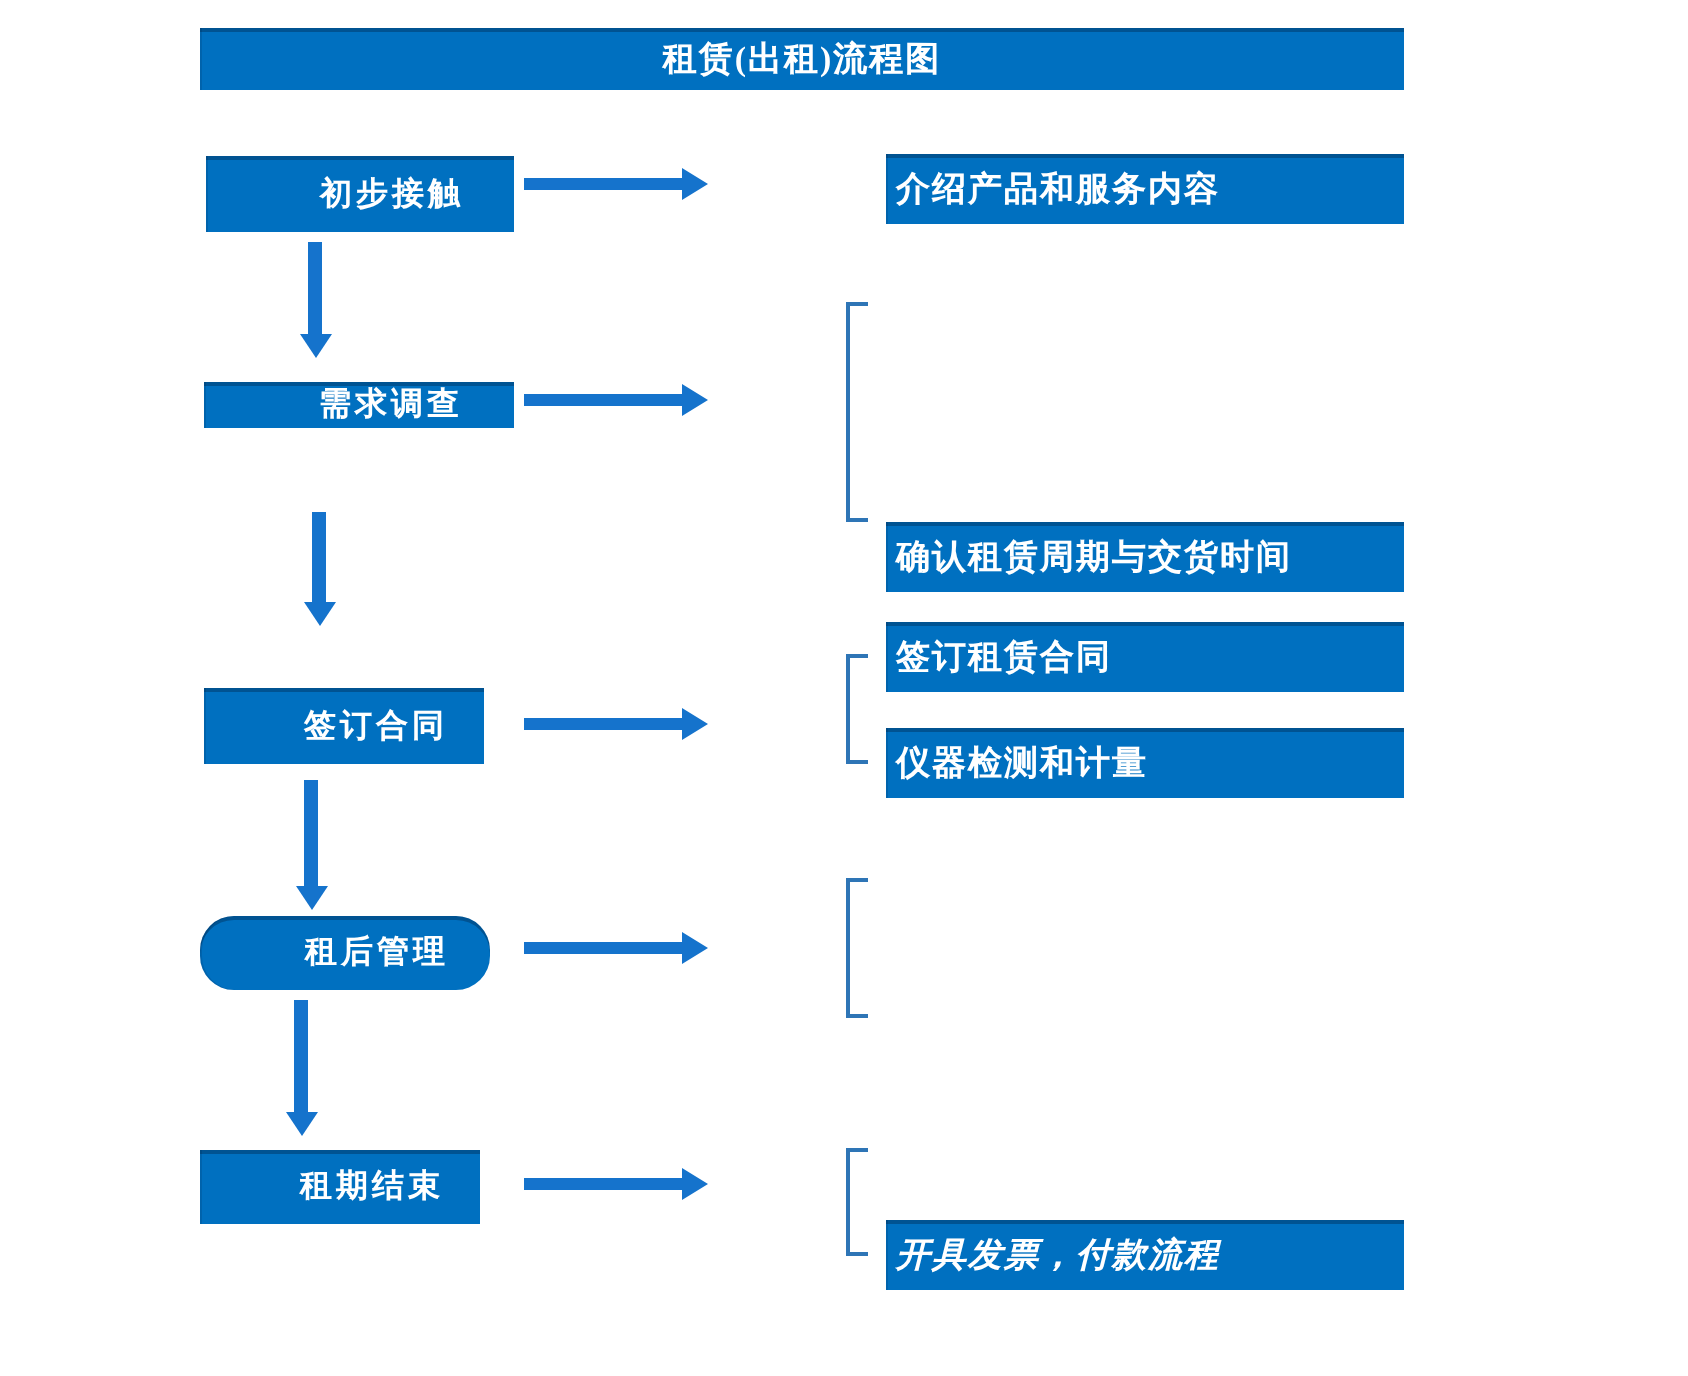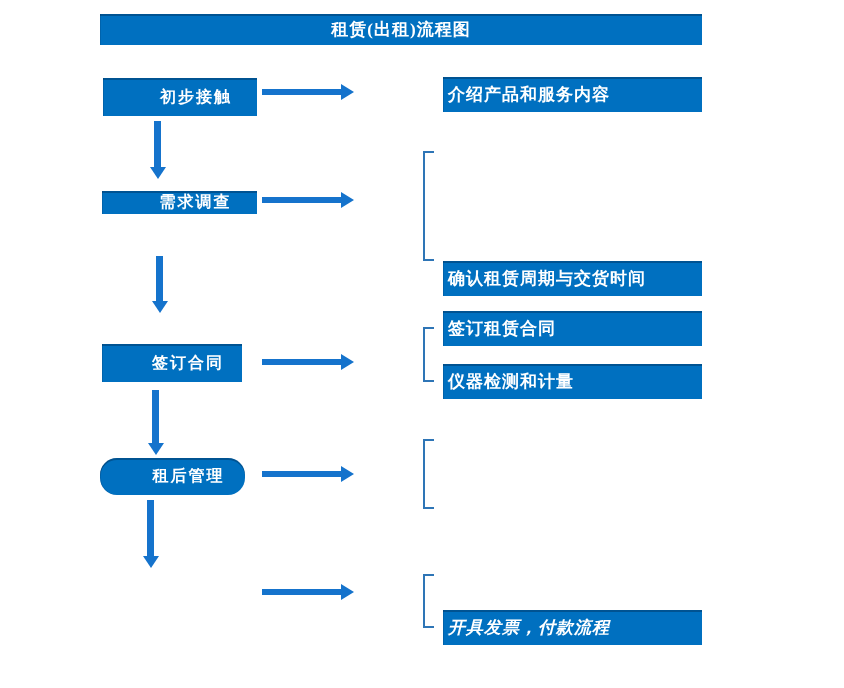--- a/index.html
+++ b/index.html
@@ -71,20 +71,21 @@
 <body>
 
 <div class="canvas">
 
   <div class="bluebox title-banner">租赁(出租)流程图</div>
 
   <div class="bluebox step step1">初步接触</div>
   <div class="bluebox step step2">需求调查</div>
   <div class="bluebox step step3">签订合同</div>
   <div class="bluebox step step4">租后管理</div>
+  <div class="bluebox step step5">租期结束</div>
 
   <div class="v-arrow v1">
       <div class="shaft"></div>
       <div class="head"></div>
     </div>
   <div class="v-arrow v2">
       <div class="shaft"></div>
       <div class="head"></div>
     </div>
   <div class="v-arrow v3">

